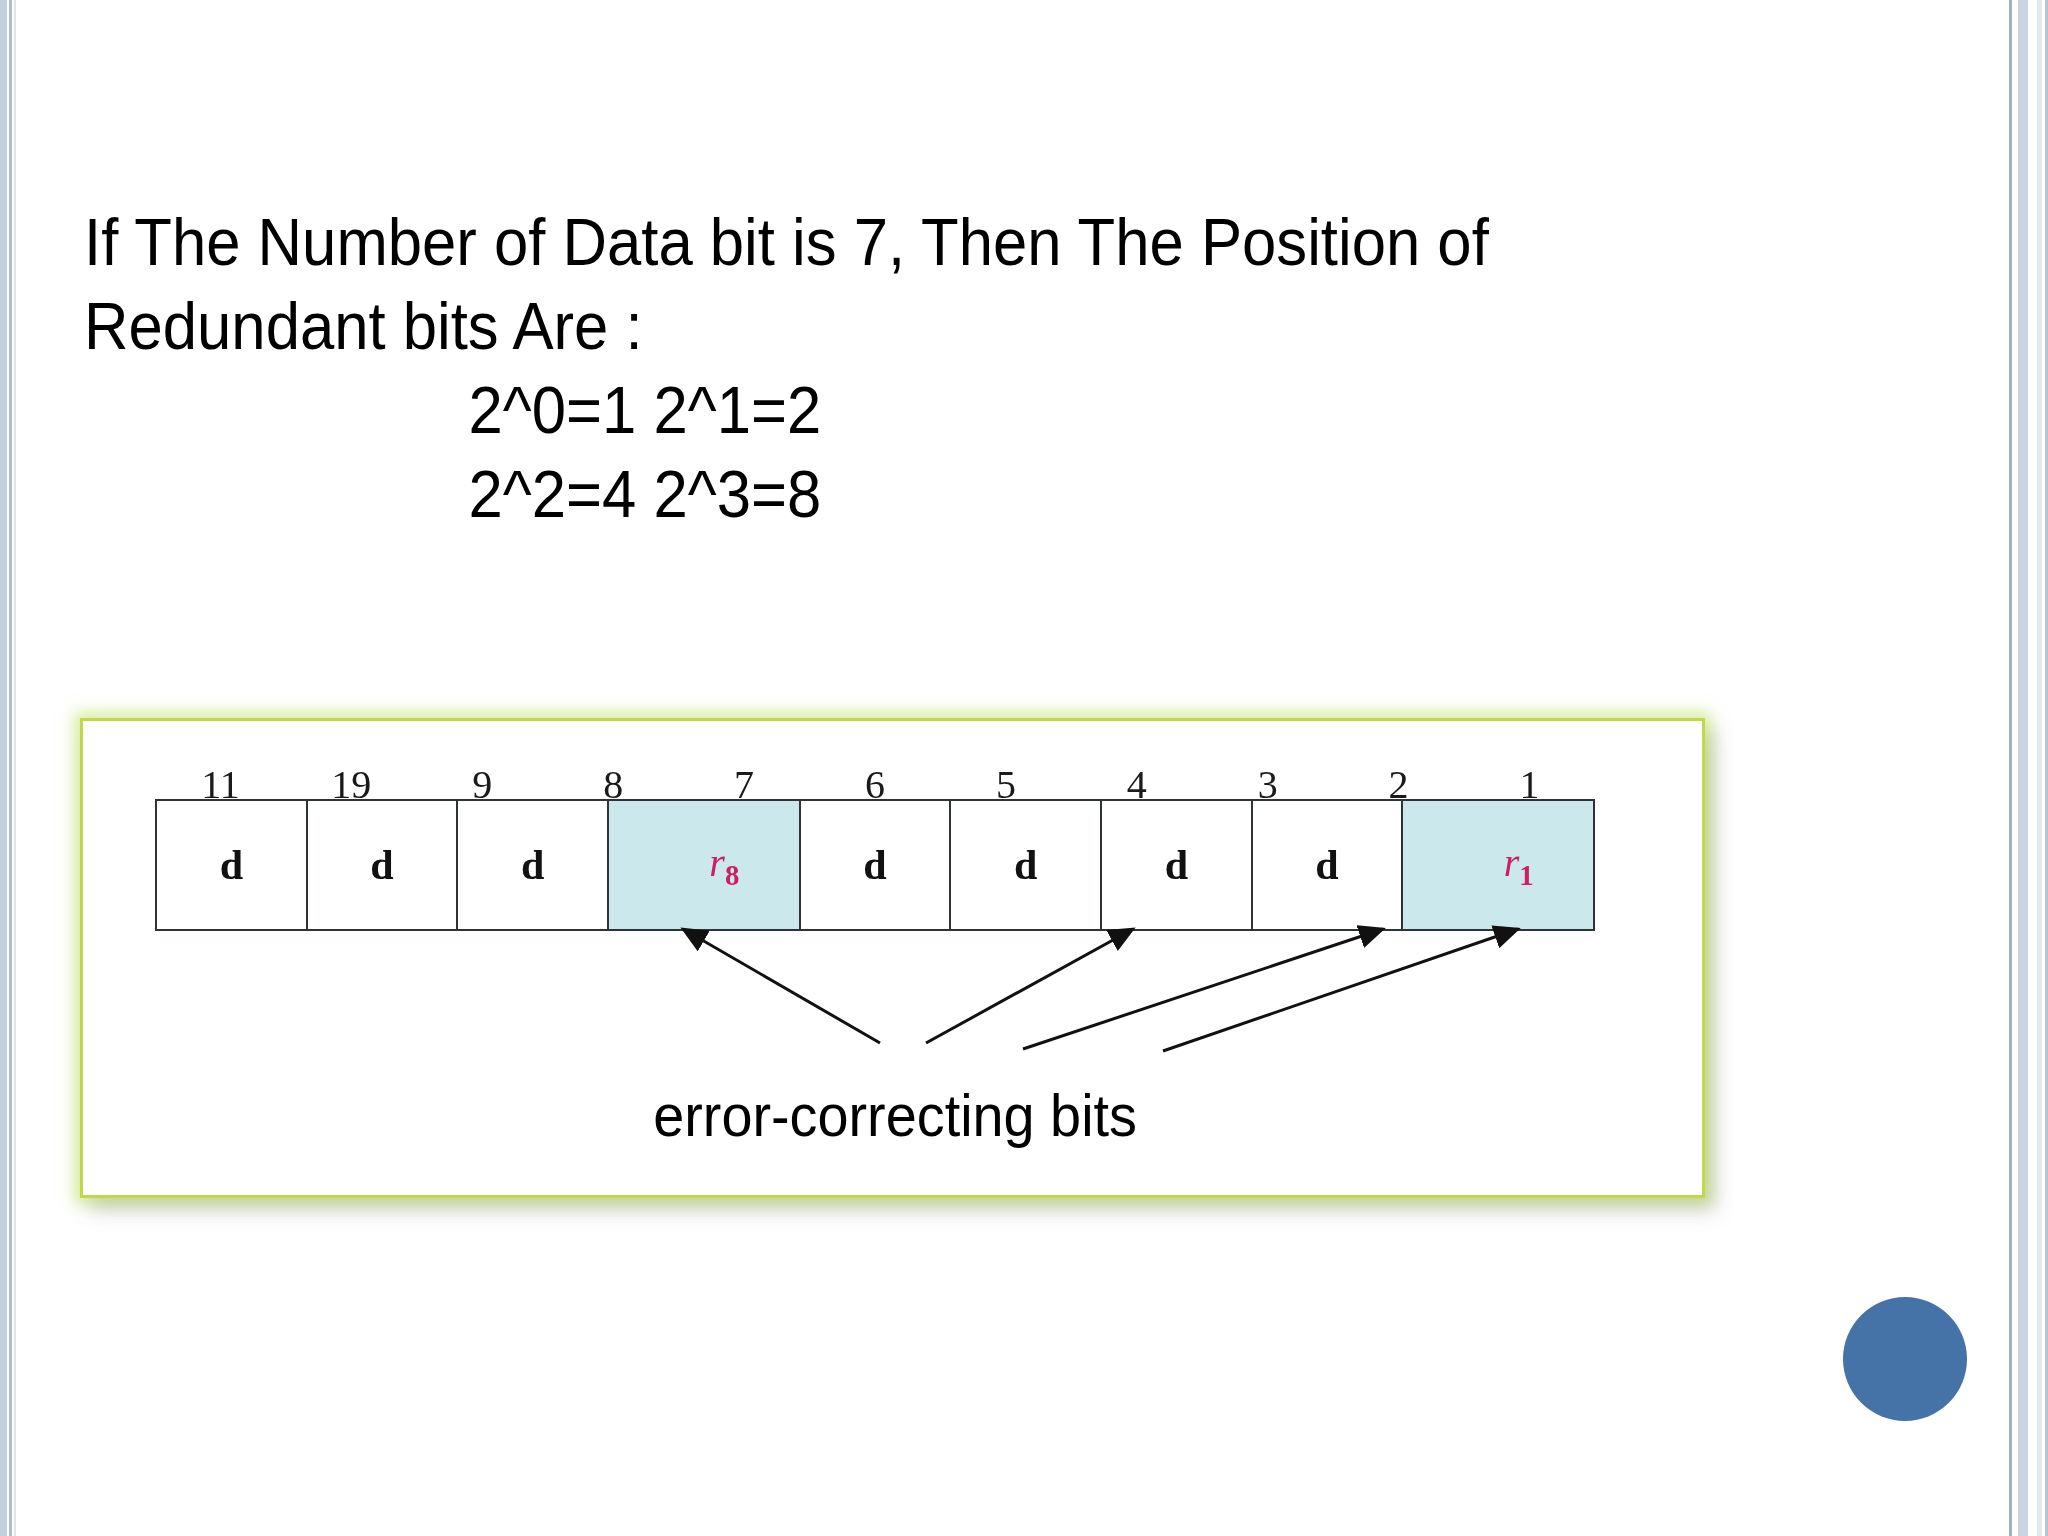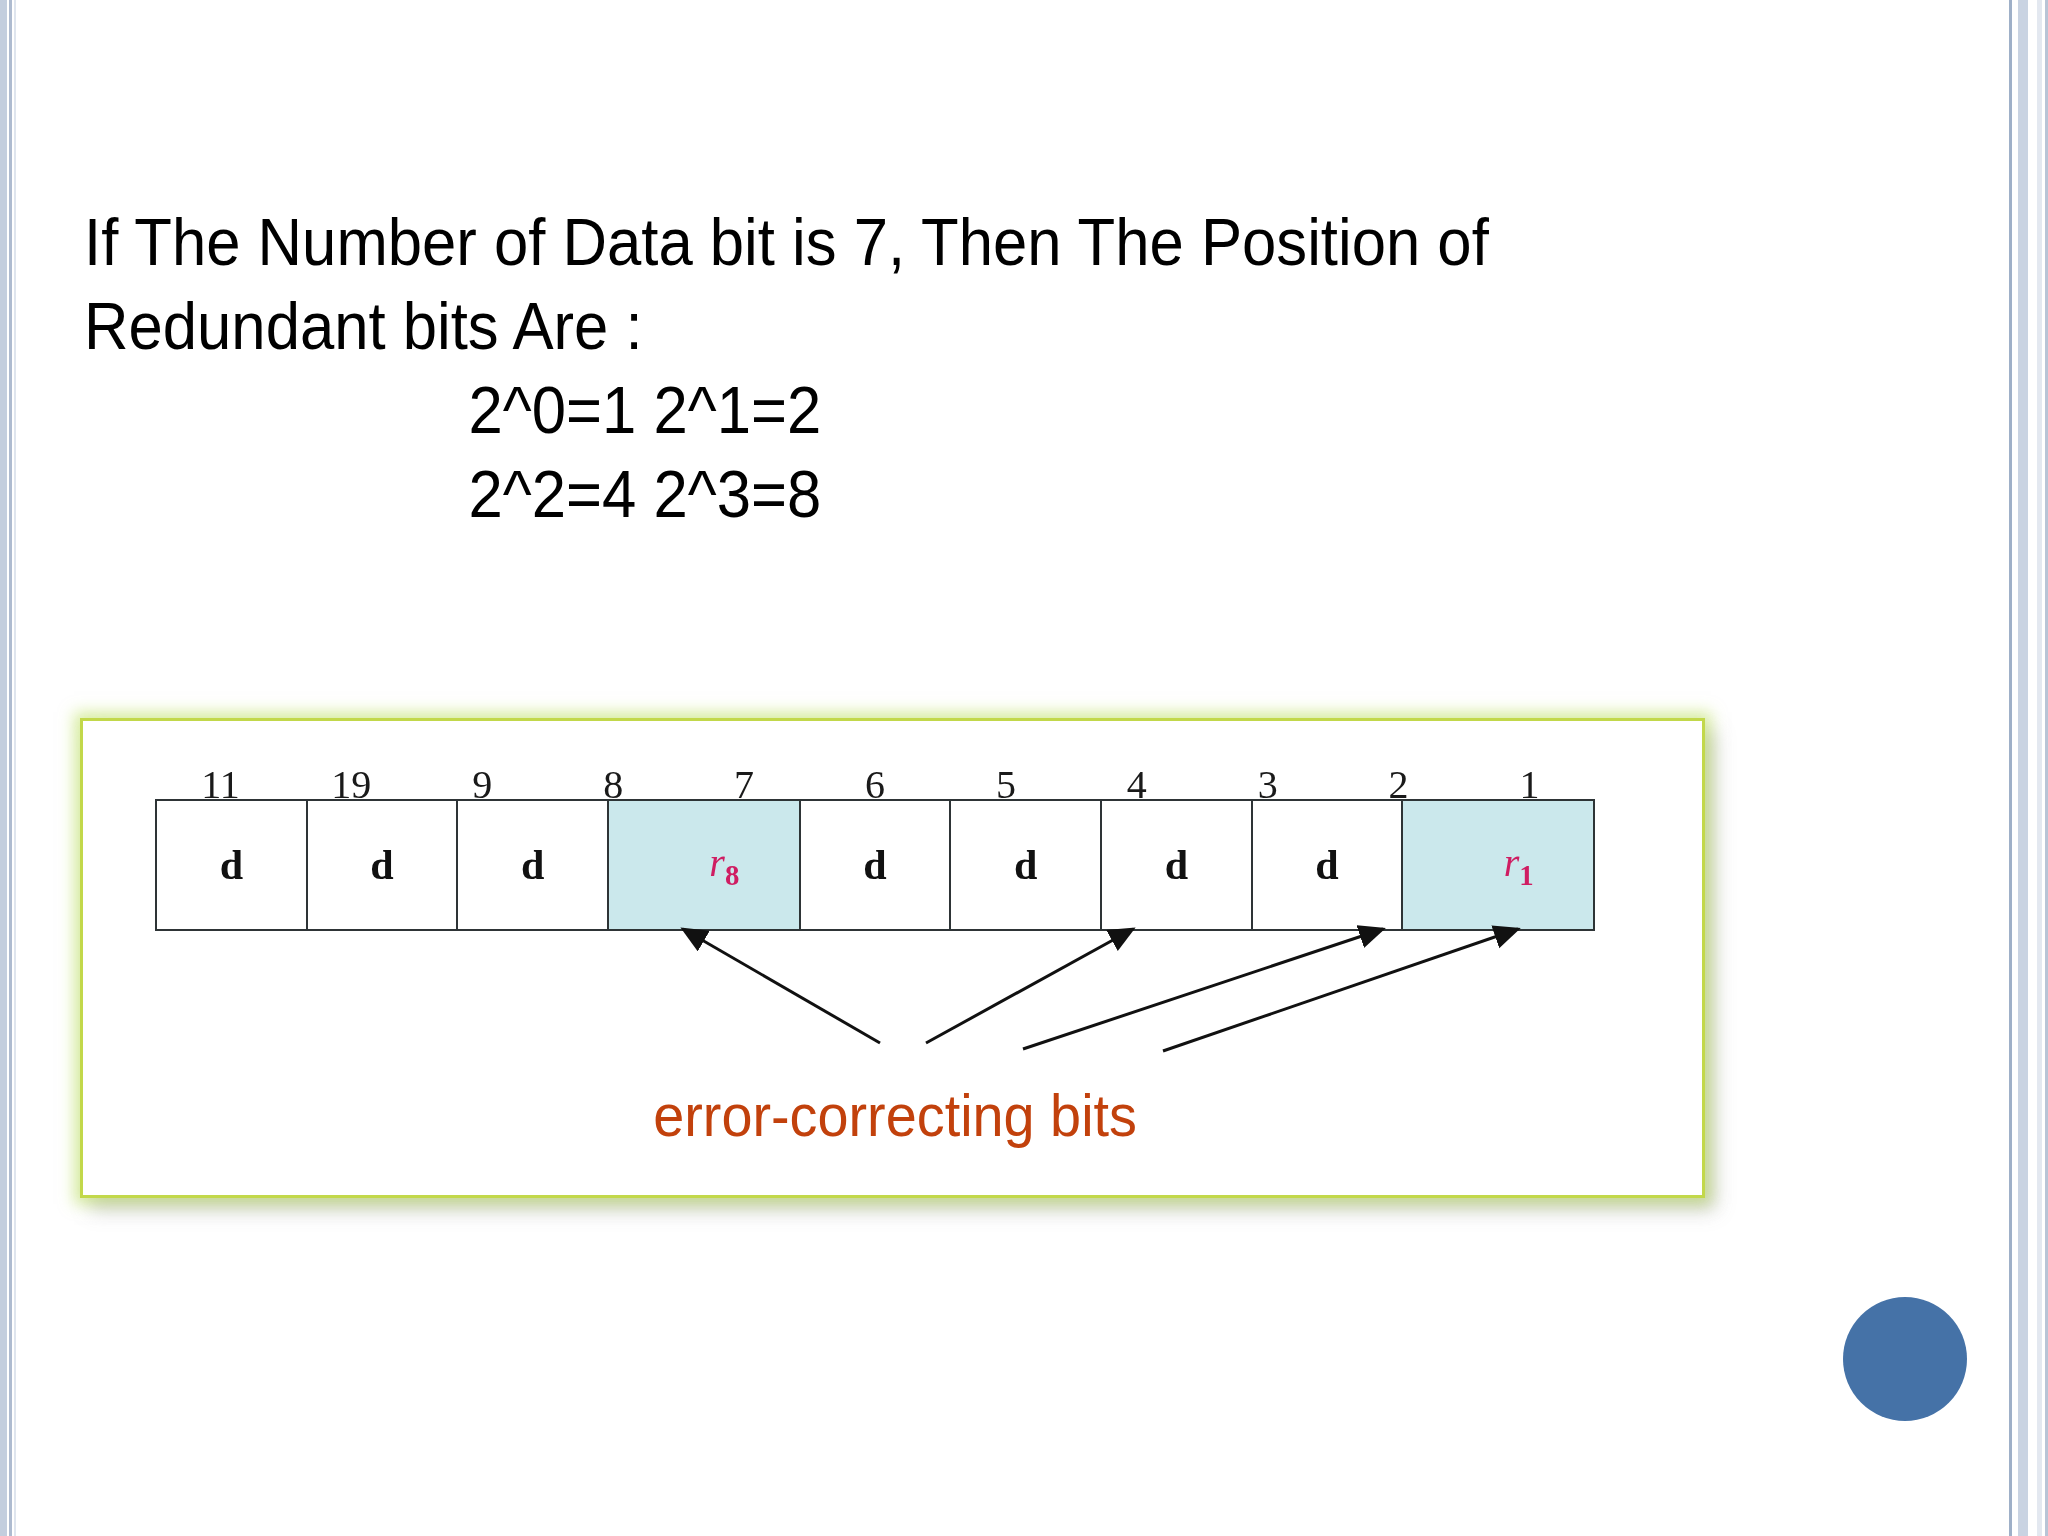--- a/index.html
+++ b/index.html
@@ -185,21 +185,21 @@
   }
 
   
   .ec-caption {
     position: absolute;
     left: 0; top: 360px;
     width: 1625px;
     text-align: center;
     font-family: "Liberation Sans", sans-serif;
     font-size: 60px;
-    color: #c2410c;
+    color: #000000;
   }
   .ec-caption span {
     display: inline-block;
     transform: scaleX(0.93);
   }
 </style>
 </head>
 <body>
 
 <div id="slide">

